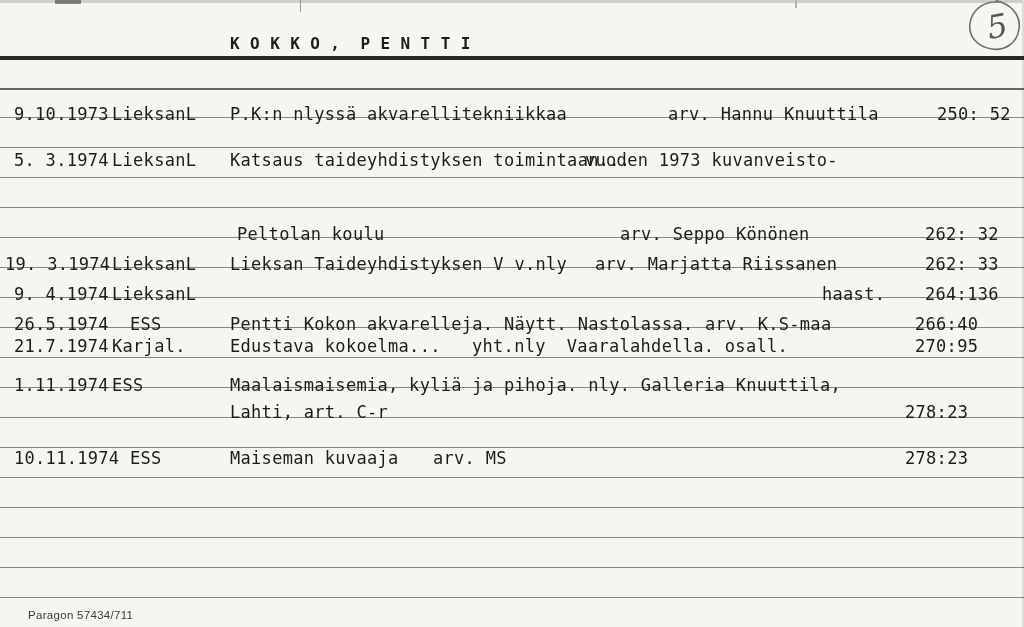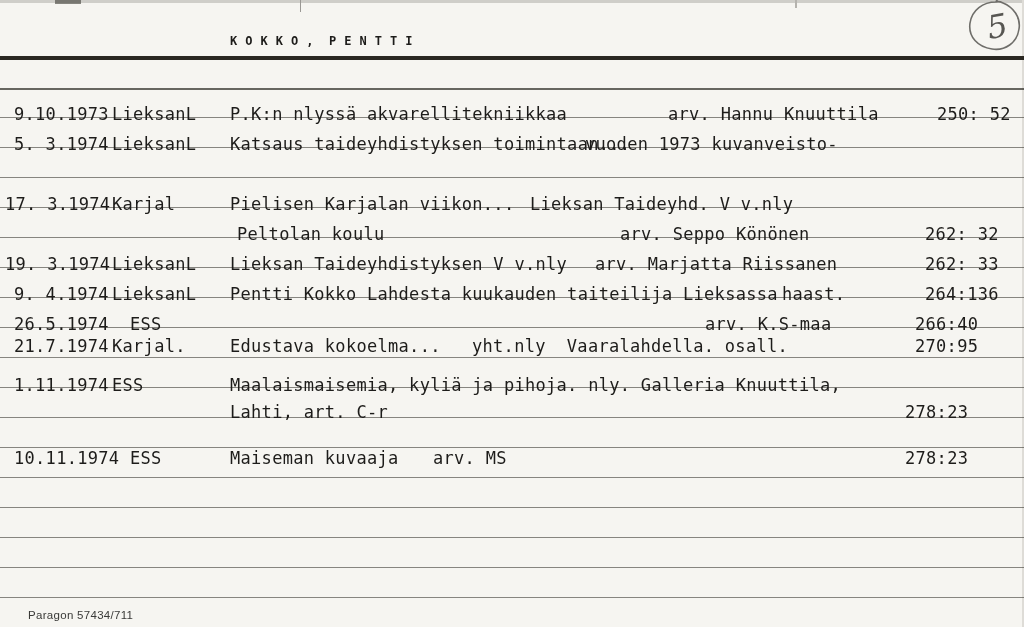--- a/index.html
+++ b/index.html
@@ -2,21 +2,21 @@
 <html><head>
 <meta charset="utf-8">
 <style>
   html,body{margin:0;padding:0;background:#e8e7e3;}
   .card{position:absolute;left:0;top:0;width:1024px;height:627px;overflow:hidden;
         background:#f6f5f1;font-family:"DejaVu Sans Mono",monospace;color:#1d1c1a;}
   .topstrip{position:absolute;left:0;top:0;width:1024px;height:3px;background:#cfcec9;}
   .mark1{position:absolute;left:55px;top:0;width:26px;height:4px;background:#4a4842;opacity:.65;}
   .mark2{position:absolute;left:300px;top:0;width:1px;height:12px;background:#9a9894;}
   .mark3{position:absolute;left:795px;top:0;width:2px;height:8px;background:#b5b3ae;}
-  .title{position:absolute;left:230px;top:34px;font-size:12px;font-weight:bold;
+  .title{position:absolute;left:230px;top:34px;font-size:16px;font-weight:bold;
          white-space:pre;letter-spacing:0.4px;}
   .hrule-thick{position:absolute;left:0;top:56px;width:1024px;height:3.5px;background:#2a2822;}
   .hrule-sub{position:absolute;left:0;top:88px;width:1024px;height:1.5px;background:rgba(55,53,47,.75);}
   .rules{position:absolute;left:0;top:88px;width:1024px;height:511px;
          background:repeating-linear-gradient(to bottom,transparent 0 29px,rgba(60,58,52,.6) 29px 30px);}
   .row{position:absolute;left:0;width:1024px;height:22px;font-size:17px;}
   .row span{position:absolute;top:0;white-space:pre;letter-spacing:0.3px;}
   .pagenum{position:absolute;left:963px;top:-3px;width:62px;height:58px;}
   .pagenum svg{display:block;}
   .brand{position:absolute;left:28px;top:609px;font-family:"Liberation Sans",sans-serif;
@@ -47,60 +47,54 @@
   <div class="rules"></div>
 
   <div class="row" style="top:104px">
     <span style="left:14px">9.10.1973</span>
     <span style="left:112px">LieksanL</span>
     <span style="left:230px">P.K:n nlyssä akvarellitekniikkaa</span>
     <span style="left:668px">arv. Hannu Knuuttila</span>
     <span style="left:937px">250: 52</span>
   </div>
 
-  <div class="row" style="top:134px">
+  <div class="row" style="top:150px">
     <span style="left:14px">5. 3.1974</span>
     <span style="left:112px">LieksanL</span>
     <span style="left:230px">Katsaus taideyhdistyksen toimintaan...</span>
     <span style="left:585px">vuoden 1973 kuvanveisto-</span>
   </div>
 
 
-  <div class="row" style="top:194px">
-    <span style="left:5px">17. 3.1974</span>
-    <span style="left:112px">Karjal</span>
-    <span style="left:230px">Pielisen Karjalan viikon...</span>
-    <span style="left:530px">Lieksan Taideyhd. V v.nly</span>
-  </div>
 
   <div class="row" style="top:224px">
     <span style="left:237px">Peltolan koulu</span>
     <span style="left:620px">arv. Seppo Könönen</span>
     <span style="left:925px">262: 32</span>
   </div>
 
   <div class="row" style="top:254px">
     <span style="left:5px">19. 3.1974</span>
     <span style="left:112px">LieksanL</span>
     <span style="left:230px">Lieksan Taideyhdistyksen V v.nly</span>
     <span style="left:595px">arv. Marjatta Riissanen</span>
     <span style="left:925px">262: 33</span>
   </div>
 
   <div class="row" style="top:284px">
     <span style="left:14px">9. 4.1974</span>
     <span style="left:112px">LieksanL</span>
-    <span style="left:230px">Pentti Kokko Lahdesta kuukauden taiteilija Lieksassa</span>
-    <span style="left:782px">haast.</span>
+    <span style="left:822px">haast.</span>
     <span style="left:925px">264:136</span>
   </div>
 
   <div class="row" style="top:314px">
     <span style="left:14px">26.5.1974</span>
     <span style="left:130px">ESS</span>
+    <span style="left:230px">Pentti Kokon akvarelleja. Näytt. Nastolassa.</span>
     <span style="left:705px">arv. K.S-maa</span>
     <span style="left:915px">266:40</span>
   </div>
 
   <div class="row" style="top:336px">
     <span style="left:14px">21.7.1974</span>
     <span style="left:112px">Karjal.</span>
     <span style="left:230px">Edustava kokoelma...</span>
     <span style="left:472px">yht.nly  Vaaralahdella. osall.</span>
     <span style="left:915px">270:95</span>

